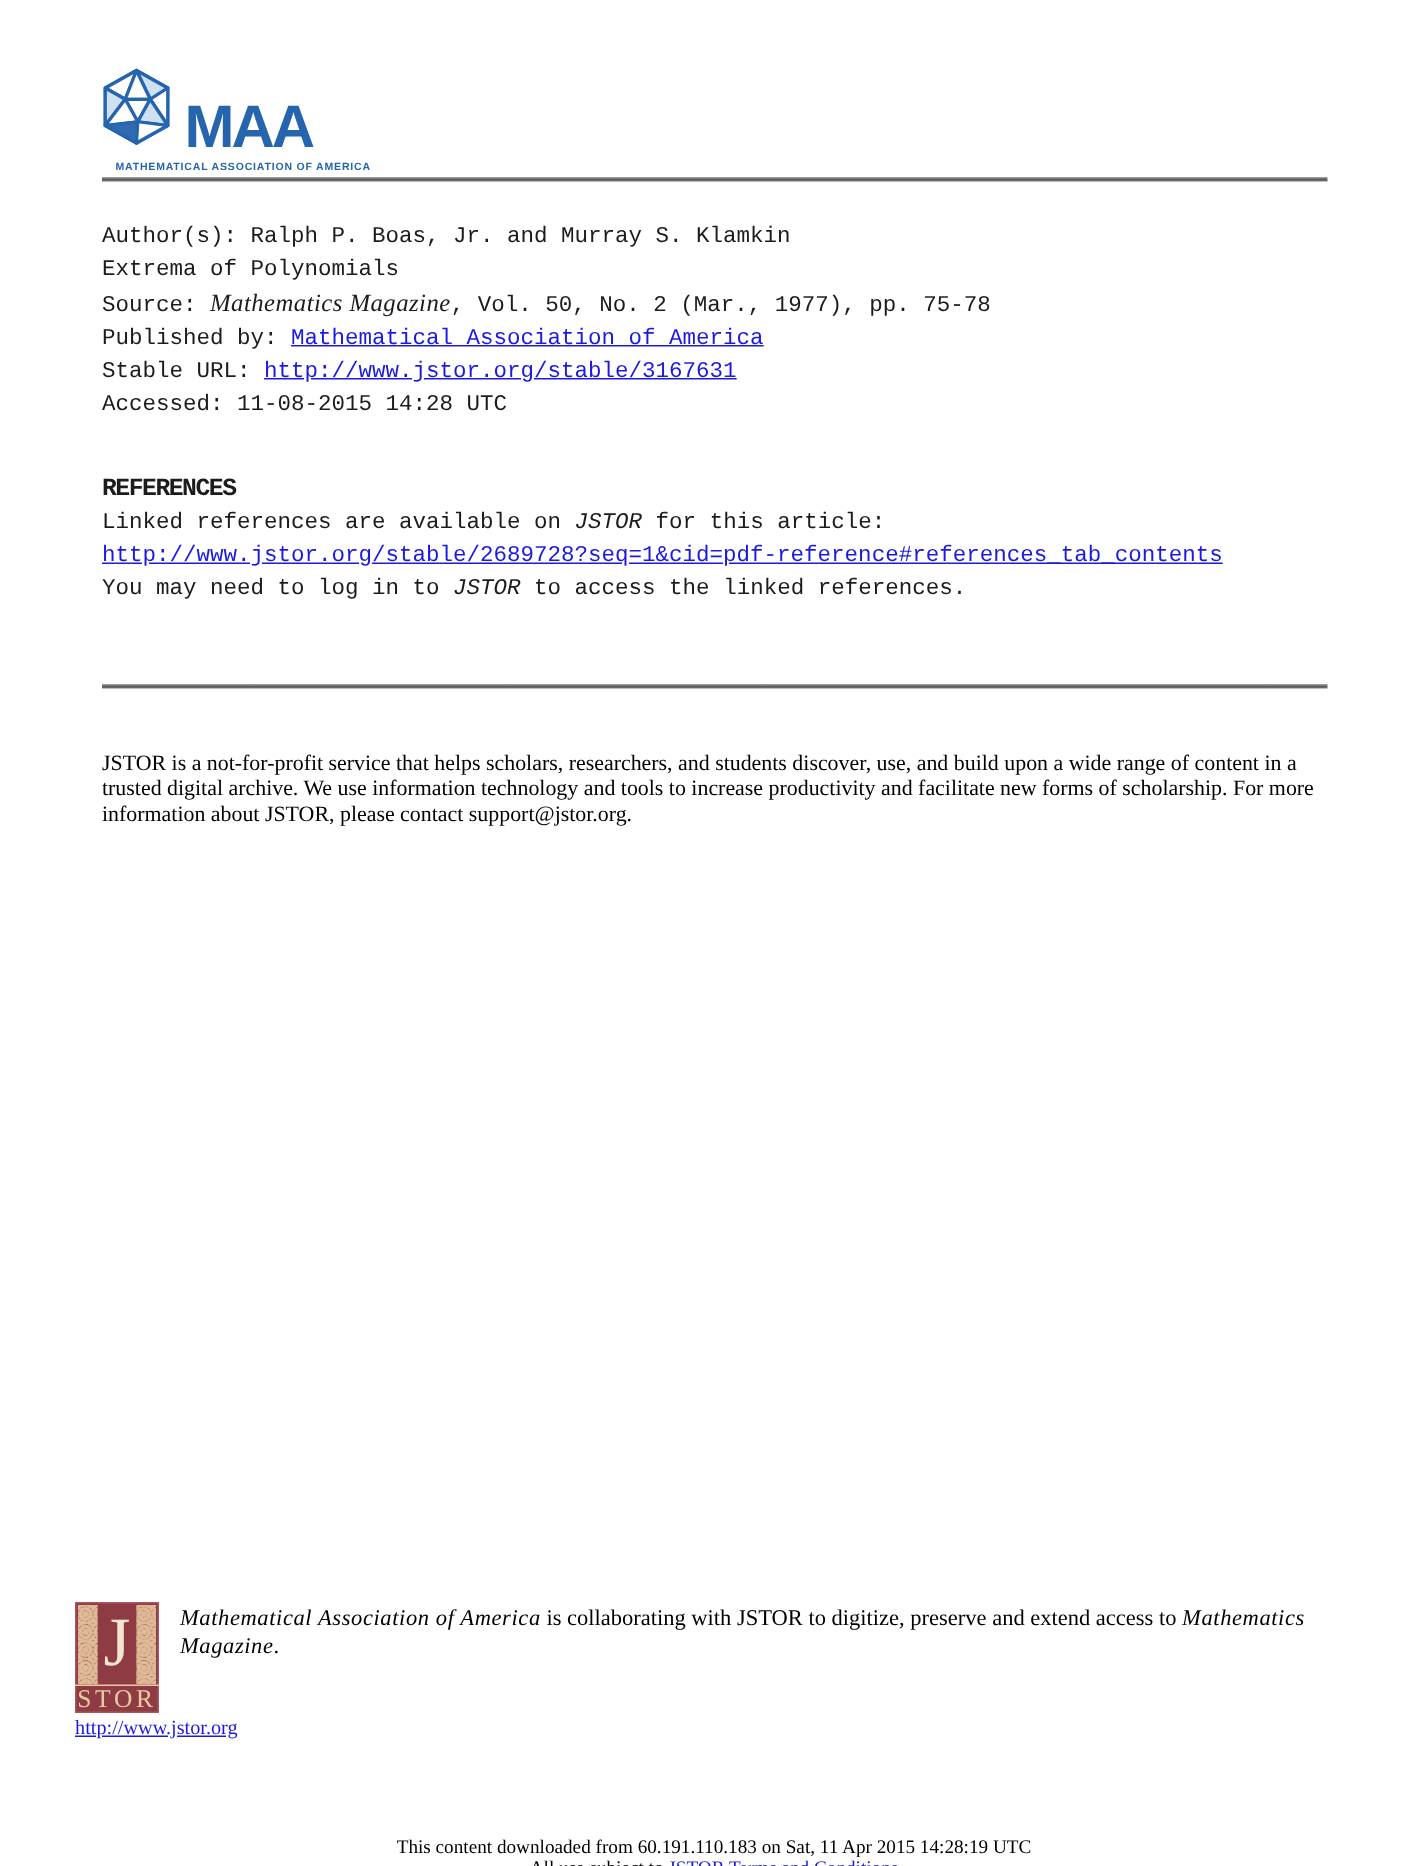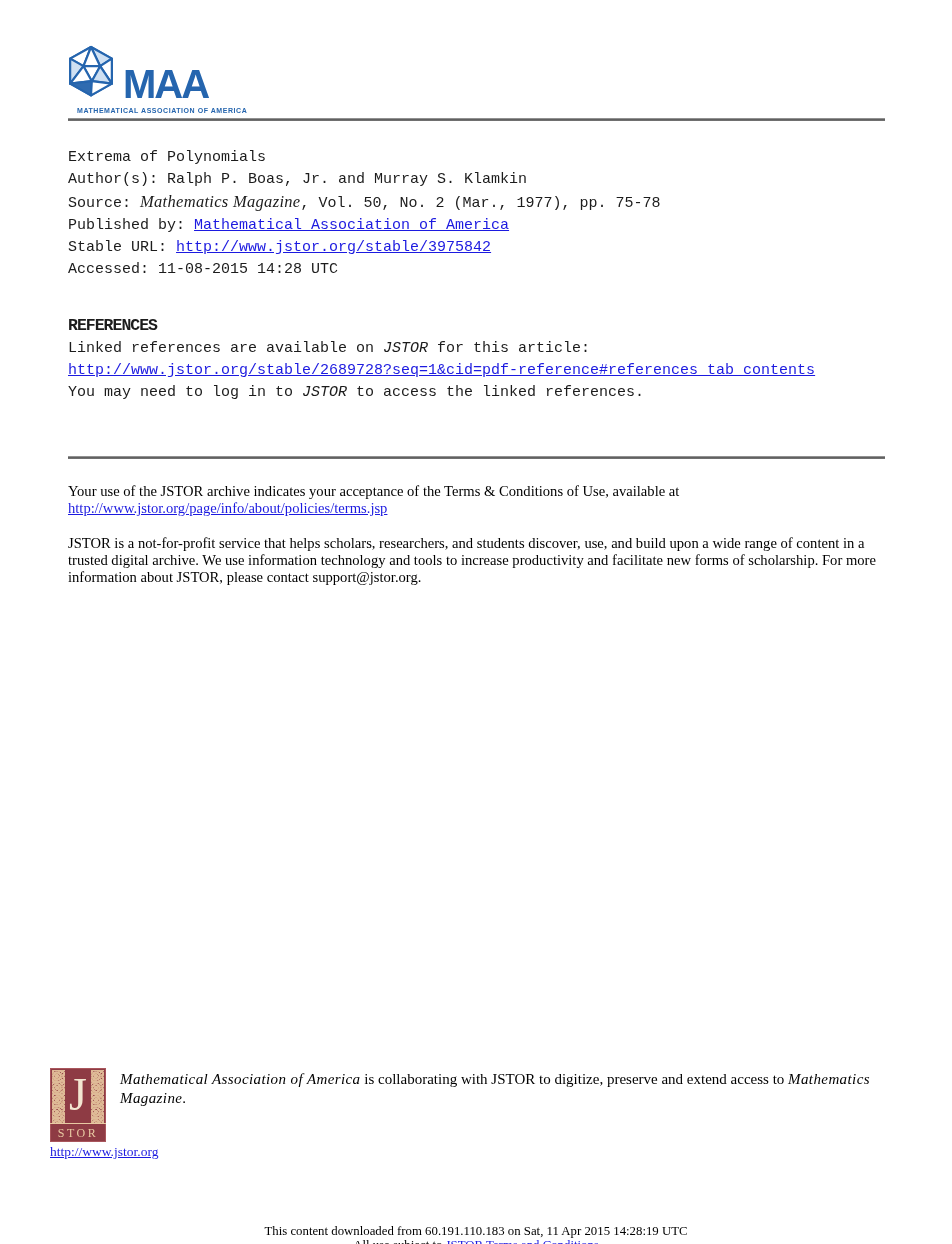--- a/index.html
+++ b/index.html
@@ -58,21 +58,21 @@
       repeating-radial-gradient(circle at 50% 6px, #e8c9a2 0 1.6px, rgba(0,0,0,0) 2.6px),
       repeating-radial-gradient(circle at 30% 13px, #dfb88e 0 1.2px, rgba(0,0,0,0) 2.4px);
     background-size: 10px 12px, 9px 11px; opacity: 0.9;
   }
   .jstor-logo-top::before { left: 2px; }
   .jstor-logo-top::after { right: 2px; }
   .jstor-j { position: absolute; left: 0; right: 0; top: 1px; text-align: center;
              font-family: "Liberation Serif", serif; font-size: 46px; line-height: 52px;
              color: #f3e6d1; }
   .jstor-stor { height: 19px; border-top: 1.5px solid #e8c9a2; text-align: center;
-                font-family: "Liberation Serif", serif; font-size: 12px; line-height: 18px;
+                font-family: "Liberation Serif", serif; font-size: 17px; line-height: 18px;
                 letter-spacing: 2.5px; color: #e8c9a2; }
   .collab-text { position: absolute; left: 120px; top: 1070px; width: 752px;
                  font-family: "Liberation Serif", serif; font-size: 15px;
                  line-height: 18.5px; color: #000000; }
   .collab-it { font-style: italic; letter-spacing: 0.4px; }
   .jstor-site-link { position: absolute; left: 50px; top: 1144px;
                      font-family: "Liberation Serif", serif; font-size: 13.5px; }
 
   
   .footer { position: absolute; left: 0; top: 1208px; width: 952px; text-align: center;
@@ -104,42 +104,38 @@
         </svg>
       </span>
       <span class="maa-word">MAA</span>
     </div>
     <div class="maa-sub">MATHEMATICAL ASSOCIATION OF AMERICA</div>
   </div>
 
   <div class="hrule rule-top"></div>
 
   <div class="title-block tw">
+    <div class="tw-line">Author(s): Ralph P. Boas, Jr. and Murray S. Klamkin</div>
     <div class="tw-line">Extrema of Polynomials</div>
-    <div class="tw-line">Author(s): Ralph P. Boas, Jr. and Murray S. Klamkin</div>
     <div class="tw-line"><span>Source: </span><span class="journal-it">Mathematics Magazine</span><span>, Vol. 50, No. 2 (Mar., 1977), pp. 75-78</span></div>
     <div class="tw-line"><span>Published by: </span><span class="link">Mathematical Association of America</span></div>
-    <div class="tw-line"><span>Stable URL: </span><span class="link">http://www.jstor.org/stable/3975842</span></div>
+    <div class="tw-line"><span>Stable URL: </span><span class="link">http://www.jstor.org/stable/3167631</span></div>
     <div class="tw-line">Accessed: 11-08-2015 14:28 UTC</div>
   </div>
 
   <div class="refs-block tw">
     <div class="tw-line refs-heading">REFERENCES</div>
     <div class="tw-line"><span>Linked references are available on </span><span class="it-mono">JSTOR</span><span> for this article:</span></div>
     <div class="tw-line"><span class="link">http://www.jstor.org/stable/2689728?seq=1&amp;cid=pdf-reference#references_tab_contents</span></div>
     <div class="tw-line refs-note"><span>You may need to log in to </span><span class="it-mono">JSTOR</span><span> to access the linked references.</span></div>
   </div>
 
   <div class="hrule rule-mid"></div>
 
   <div class="terms-block">
-    <div>
-      <div>Your use of the JSTOR archive indicates your acceptance of the Terms &amp; Conditions of Use, available at</div>
-      <div><span class="link">http://www.jstor.org/page/info/about/policies/terms.jsp</span></div>
-    </div>
     <div class="terms-para2">JSTOR is a not-for-profit service that helps scholars, researchers, and students discover, use, and build upon a wide range of content in a trusted digital archive. We use information technology and tools to increase productivity and facilitate new forms of scholarship. For more information about JSTOR, please contact support@jstor.org.</div>
   </div>
 
   <div class="jstor-logo">
     <div class="jstor-logo-top">
       <div class="jstor-j">J</div>
     </div>
     <div class="jstor-stor">STOR</div>
   </div>
 

